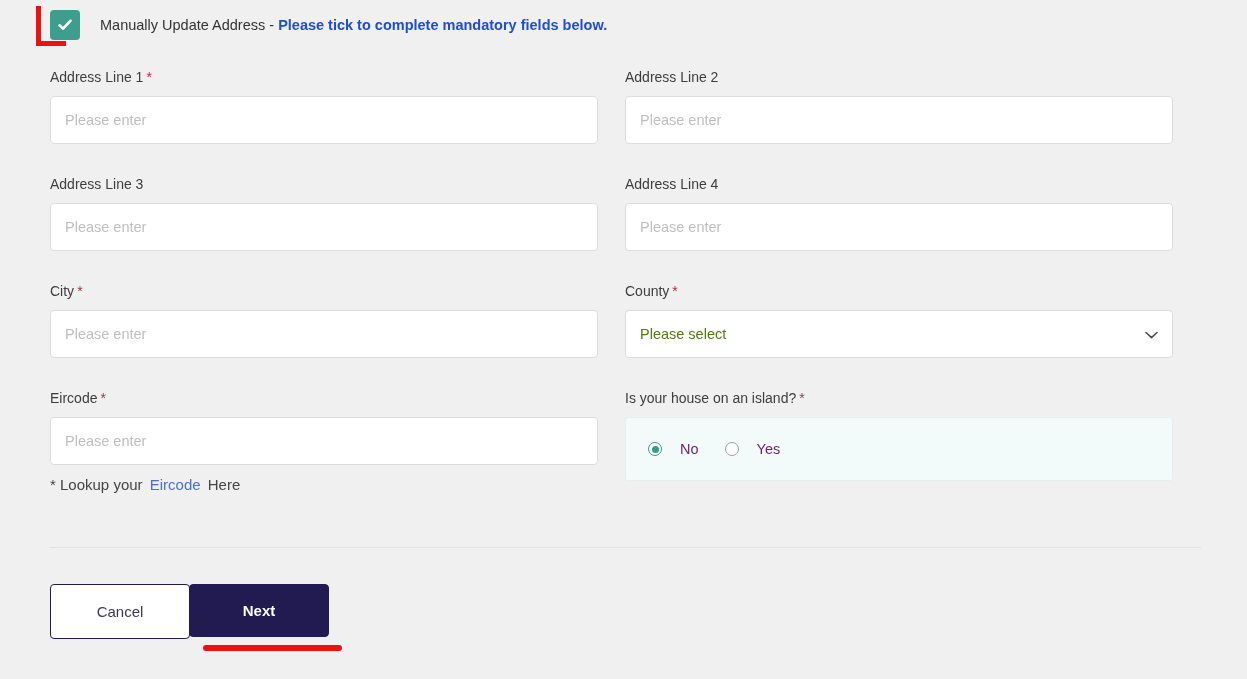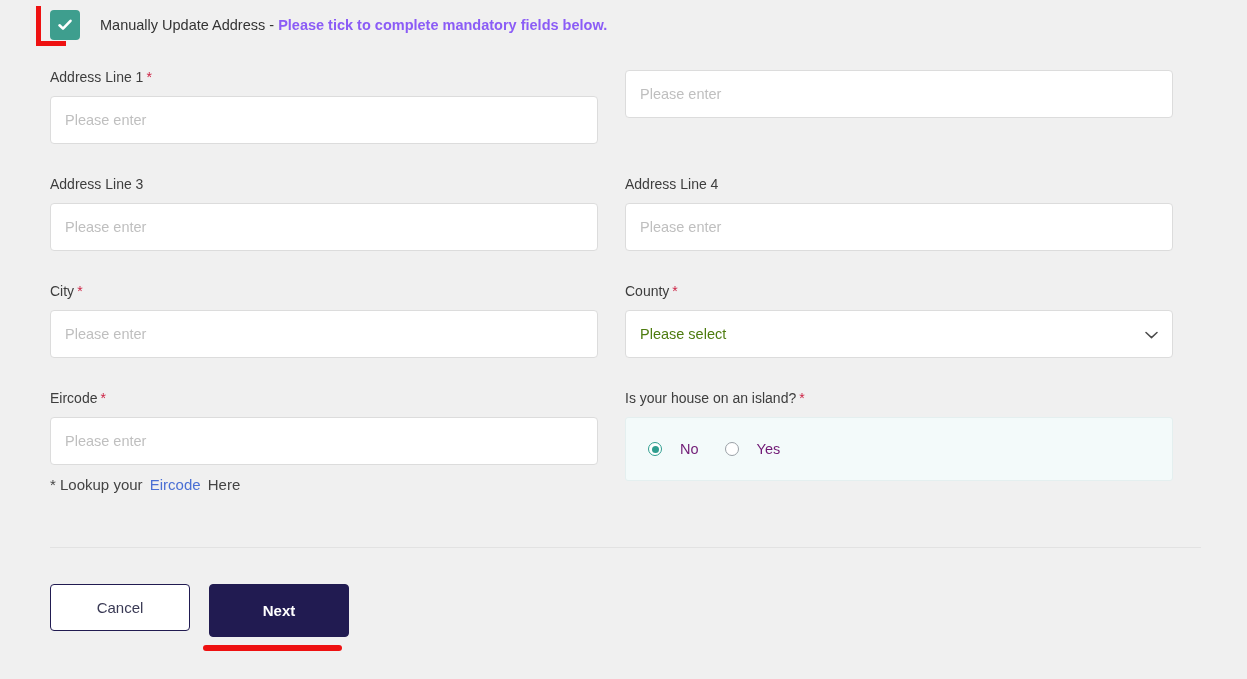--- a/index.html
+++ b/index.html
@@ -57,21 +57,21 @@
     z-index: 2;
   }
   .checkbox svg { display: block; }
   .check-label {
     margin-left: 20px;
     font-size: 14.5px;
     color: #333333;
     white-space: nowrap;
     line-height: 1;
   }
-  .check-label .strong { font-weight: bold; color: #8b5cf6; }
+  .check-label .strong { font-weight: bold; color: #1d4ed8; }
 
   
   .field {
     position: absolute;
     width: 548px;
   }
   .col-l { left: 50px; }
   .col-r { left: 625px; }
   .row1 { top: 70px; }
   .row2 { top: 177px; }
@@ -186,34 +186,34 @@
     width: 1151px;
     height: 1px;
     background: #e2e2e2;
   }
 
   .btn-cancel {
     position: absolute;
     left: 50px;
     top: 584px;
     width: 140px;
-    height: 47px;
+    height: 55px;
     box-sizing: border-box;
     background: #ffffff;
     border: 1px solid #211b51;
     border-radius: 4px;
     display: flex;
     align-items: center;
     justify-content: center;
     font-size: 15px;
     color: #3a3a55;
   }
   .btn-next {
     position: absolute;
-    left: 209px;
+    left: 189px;
     top: 584px;
     width: 140px;
     height: 53px;
     box-sizing: border-box;
     background: #211b51;
     border: 1px solid #211b51;
     border-radius: 4px;
     display: flex;
     align-items: center;
     justify-content: center;
@@ -252,20 +252,23 @@
   </div>
 
   <div class="field col-l row1">
     <div class="flabel">
       <span>Address Line 1</span><span class="req">*</span>
     </div>
     <div class="input">Please enter</div>
   </div>
 
   <div class="field col-r row1">
+    <div class="flabel">
+      <span>Address Line 2</span><span class="req"></span>
+    </div>
     <div class="input">Please enter</div>
   </div>
 
   <div class="field col-l row2">
     <div class="flabel">
       <span>Address Line 3</span><span class="req"></span>
     </div>
     <div class="input">Please enter</div>
   </div>
 

